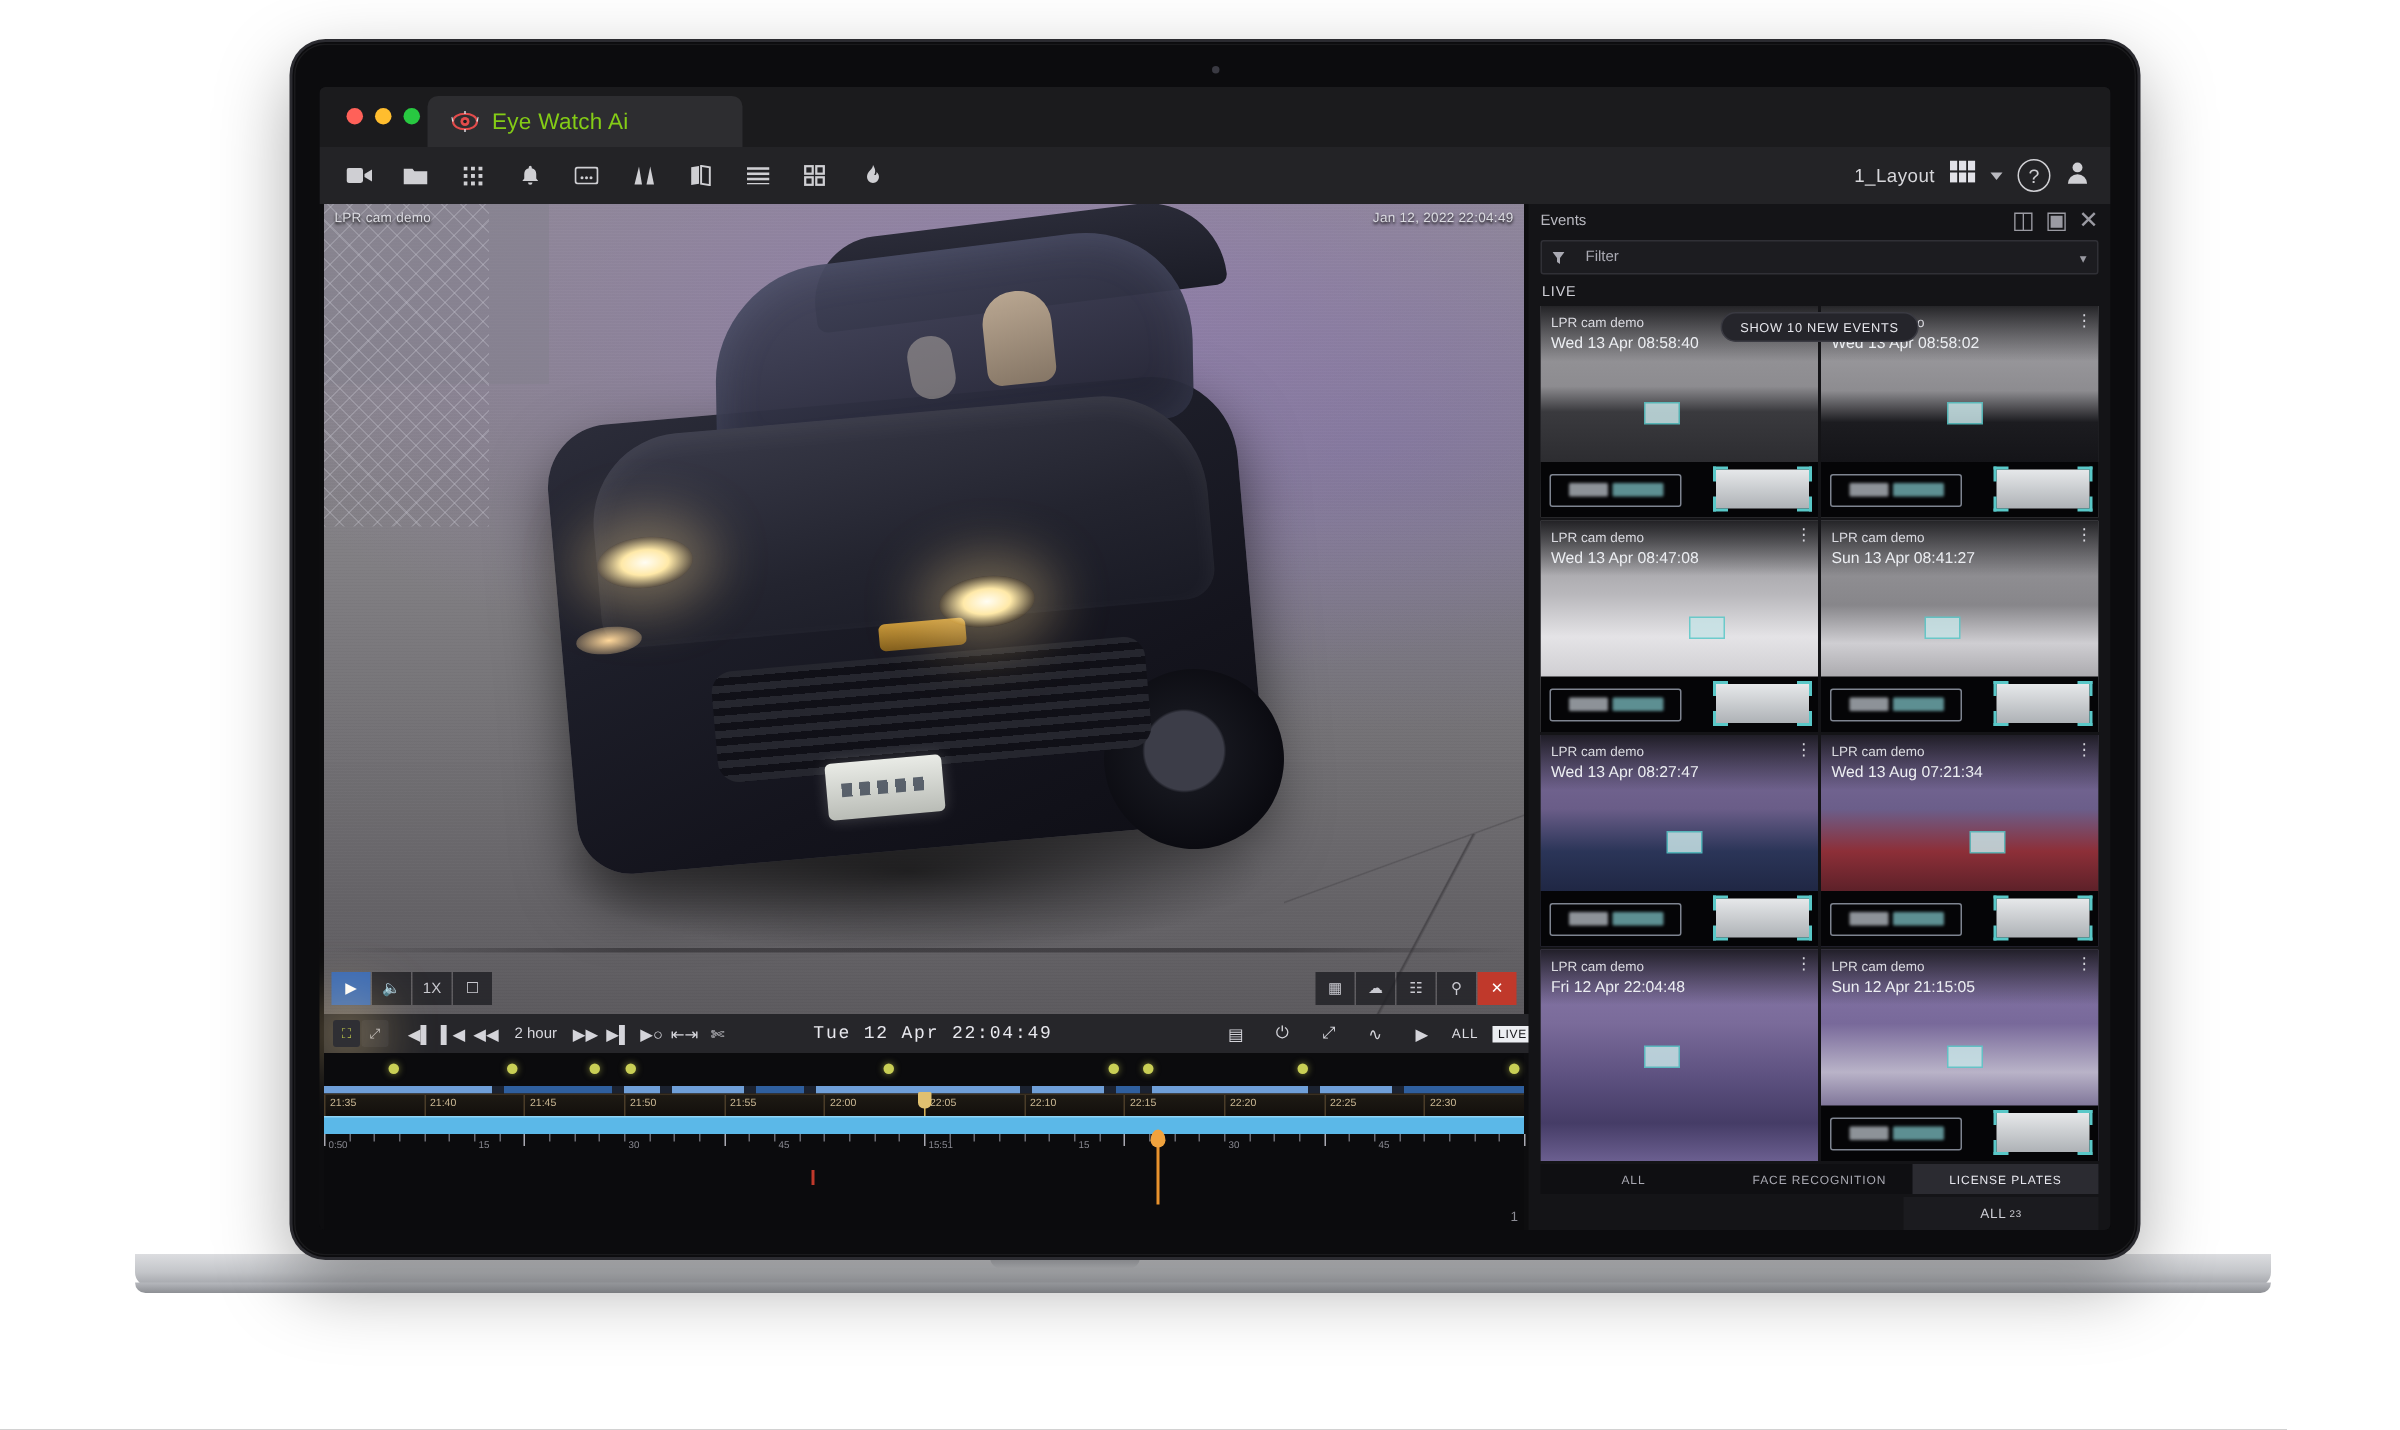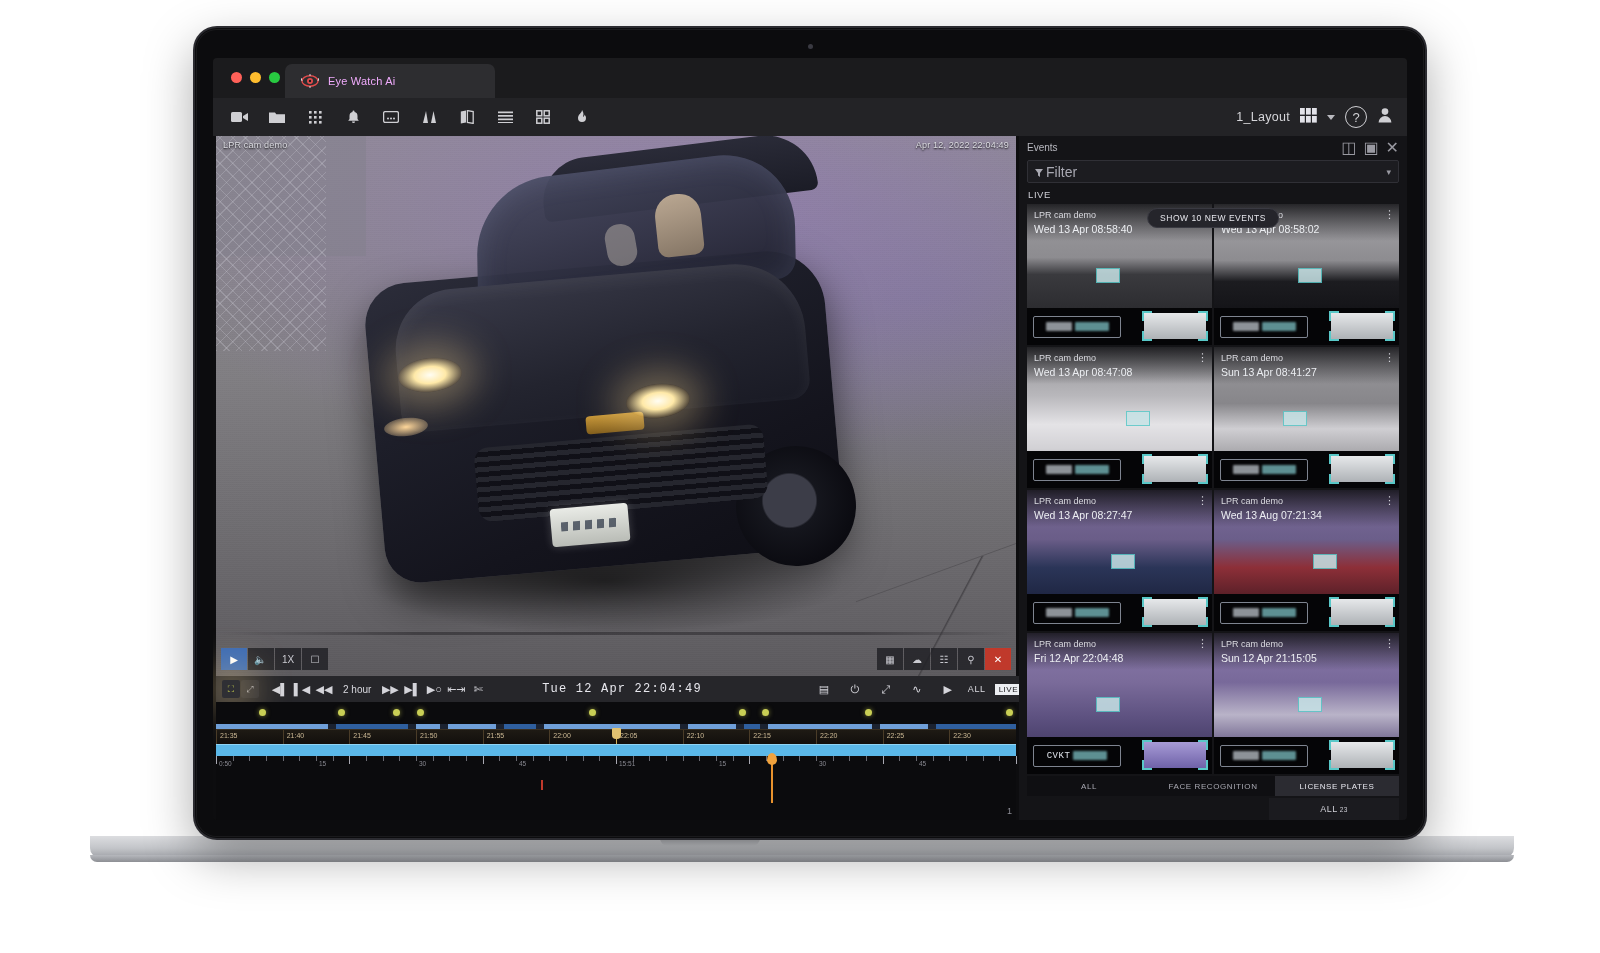--- a/index.html
+++ b/index.html
@@ -28,21 +28,21 @@
         background:linear-gradient(180deg,#b6b8bd,#8d8f94);border-radius:0 0 14px 14px;}
 
   
   .titlebar{position:absolute;left:0;top:0;width:100%;height:40px;background:#1b1b1d;}
   .traffic{position:absolute;left:18px;top:14px;display:flex;gap:8px;}
   .tl{width:11px;height:11px;border-radius:50%;}
   .tl.red{background:#ff6159;} .tl.yel{background:#ffbd2e;} .tl.grn{background:#28c941;}
   .tab{position:absolute;left:72px;top:6px;height:34px;min-width:178px;background:#2d2d30;
        border-radius:7px 7px 0 0;display:flex;align-items:center;gap:9px;padding:0 16px;}
   .tab-ico{width:18px;height:14px;position:relative;flex:none;}
-  .tab-title{color:#f0abfc;font-size:11px;letter-spacing:.2px;}
+  .tab-title{color:#84cc16;font-size:15px;letter-spacing:.2px;}
 
   
   .toolbar{position:absolute;left:0;top:40px;width:100%;height:38px;background:#232326;
            display:flex;align-items:center;}
   .tb-left{display:flex;align-items:center;gap:2px;padding-left:8px;}
   .tb-btn{width:36px;height:30px;display:flex;align-items:center;justify-content:center;
           border-radius:4px;color:#cfcfd3;}
   .tb-right{margin-left:auto;display:flex;align-items:center;gap:10px;padding-right:14px;}
   .layout-name{color:#d6d6da;font-size:12.5px;letter-spacing:.3px;}
   .chev{width:0;height:0;border-left:4px solid transparent;border-right:4px solid transparent;
@@ -126,21 +126,21 @@
   .vid-ctl-r{position:absolute;right:5px;bottom:6px;display:flex;gap:1px;}
   .vcb.close{background:#c0392b;color:#fff;}
 
   
   .events{position:absolute;left:806px;top:0;width:388px;height:684px;background:#141417;}
   .ev-head{height:22px;display:flex;align-items:center;padding:0 8px;}
   .ev-title{color:#b9b9c0;font-size:10px;}
   .ev-head-ico{margin-left:auto;display:flex;gap:7px;color:#9a9aa2;}
   .filter-row{margin:2px 8px 0;height:21px;background:#1c1c20;border:1px solid #303036;
      border-radius:2px;display:flex;align-items:center;padding:0 7px;}
-  .filter-txt{color:#a9a9b2;font-size:14px;margin-left:3px;}
+  .filter-txt{color:#a9a9b2;font-size:10px;margin-left:14px;}
   .filter-car{margin-left:auto;color:#9a9aa2;font-size:9px;}
   .live-lbl{color:#cfcfd6;font-size:9.5px;letter-spacing:.6px;padding:6px 0 4px 9px;}
 
   .ev-grid{position:relative;margin:0 8px;display:grid;grid-template-columns:1fr 1fr;gap:2px;}
   .ev-card{position:relative;height:141px;overflow:hidden;background:#2a2a30;}
   .ev-photo{position:absolute;inset:0;}
   .ev-meta{position:absolute;left:0;right:0;top:0;padding:5px 7px;
      background:linear-gradient(180deg,rgba(15,15,18,.85),rgba(15,15,18,0));}
   .ev-cam{color:#dadae0;font-size:9px;line-height:13px;}
   .ev-time{color:#eceef2;font-size:10.5px;line-height:14px;}
@@ -374,21 +374,21 @@
             <div class="hood"></div>
             <div class="bowtie"></div>
             <div class="grille"></div>
             <div class="hl l"></div>
             <div class="hl r"></div>
             <div class="fog"></div>
             <div class="plate"></div>
           </div>
 
           <div class="cam-label">LPR cam demo</div>
-          <div class="cam-ts">Apr 12, 2022 22:04:49</div>
+          <div class="cam-ts">Jan 12, 2022 22:04:49</div>
 
           <div class="vid-ctl-l">
             <div class="vcb active">▶</div>
             <div class="vcb">🔈</div>
             <div class="vcb">1X</div>
             <div class="vcb">☐</div>
           </div>
 
           <div class="vid-ctl-r">
             <div class="vcb">▦</div>
@@ -711,32 +711,20 @@
                 </div>
               </div>
               <div class="ev-card">
                 <div class="ev-photo" style="background: linear-gradient(rgb(138, 122, 171) 0%, rgb(122, 107, 154) 35%, rgb(93, 81, 128) 60%, rgb(69, 60, 102) 82%, rgb(107, 95, 144) 100%);"></div>
                 <div style="position: absolute; left: 38%; top: 46%; width: 22px; height: 13px; background: rgb(199, 227, 230); opacity: 0.85; box-shadow: rgb(89, 200, 200) 0px 0px 0px 1px;"></div>
                 <div class="ev-meta">
                   <div class="ev-cam">LPR cam demo</div>
                   <div class="ev-time">Fri 12 Apr 22:04:48</div>
                 </div>
                 <div class="dots3">⋮</div>
-                <div class="ev-strip">
-                  <div class="plate-txt">
-                    <span style="color: rgb(223, 227, 234); font-size: 9px; letter-spacing: 0.5px; font-family: &quot;Liberation Mono&quot;, monospace;">CVKT</span>
-                    <span class="pt-b"></span>
-                  </div>
-                  <div class="plate-crop" style="background: linear-gradient(rgb(167, 155, 214), rgb(111, 98, 168));">
-                    <i class="corner c-tl"></i>
-                    <i class="corner c-tr"></i>
-                    <i class="corner c-bl"></i>
-                    <i class="corner c-br"></i>
-                  </div>
-                </div>
               </div>
               <div class="ev-card">
                 <div class="ev-photo" style="background: linear-gradient(rgb(138, 122, 171) 0%, rgb(120, 105, 154) 35%, rgb(185, 179, 200) 58%, rgb(106, 95, 136) 80%, rgb(86, 77, 122) 100%);"></div>
                 <div style="position: absolute; left: 46%; top: 46%; width: 22px; height: 13px; background: rgb(199, 227, 230); opacity: 0.85; box-shadow: rgb(89, 200, 200) 0px 0px 0px 1px;"></div>
                 <div class="ev-meta">
                   <div class="ev-cam">LPR cam demo</div>
                   <div class="ev-time">Sun 12 Apr 21:15:05</div>
                 </div>
                 <div class="dots3">⋮</div>
                 <div class="ev-strip">

